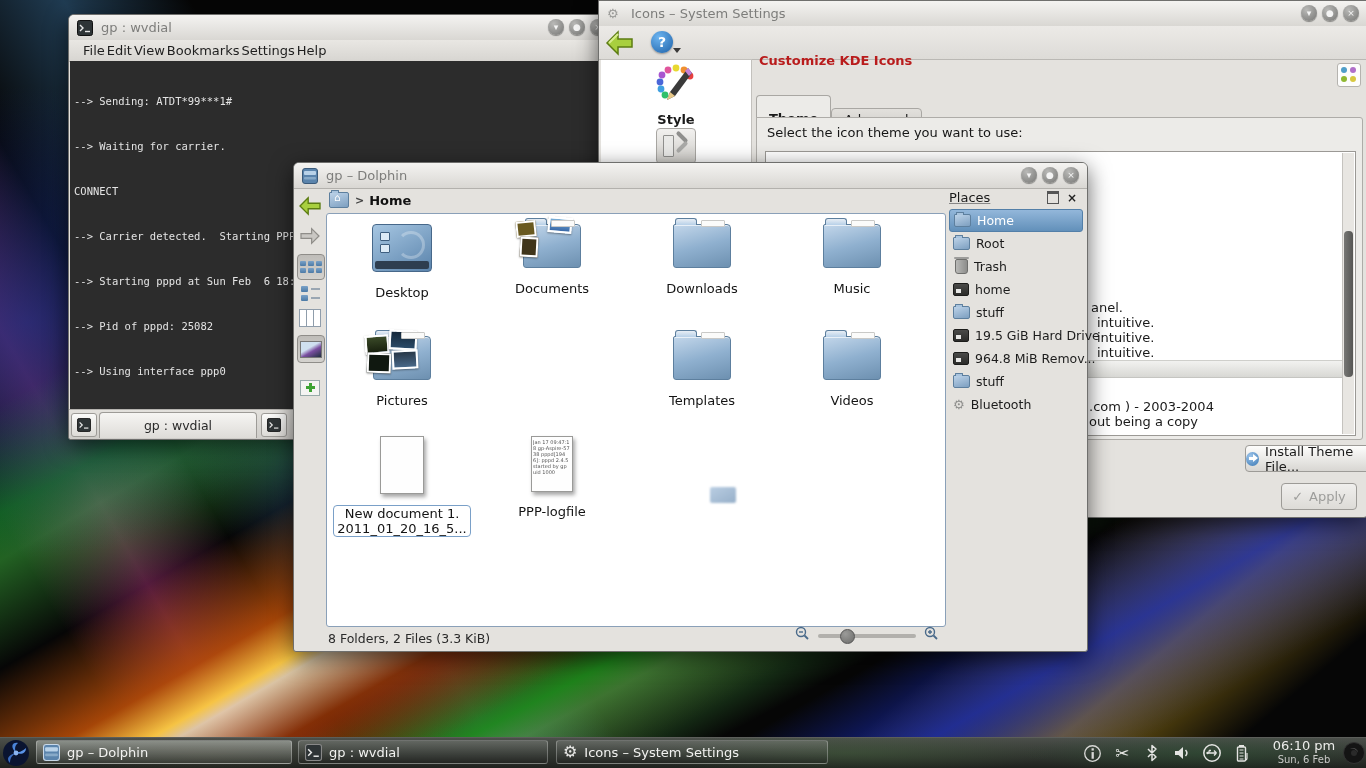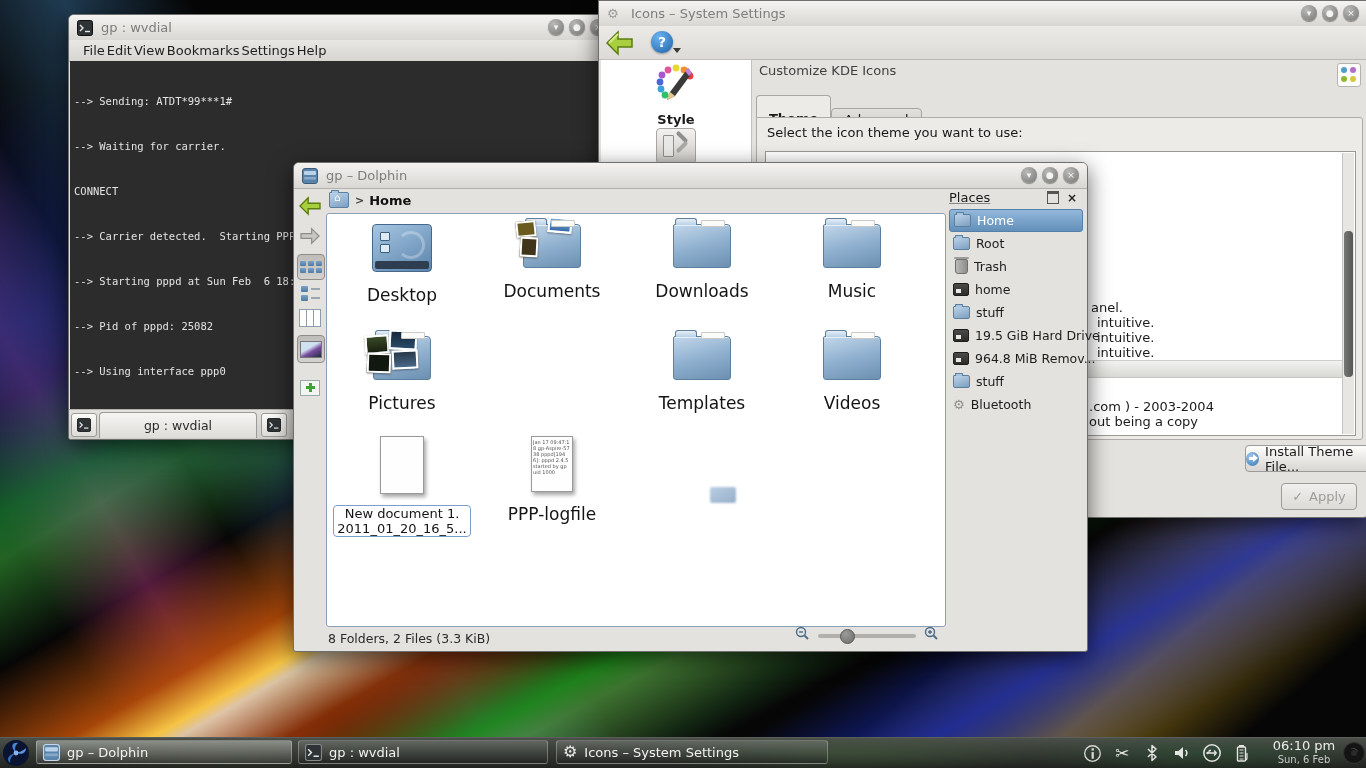--- a/index.html
+++ b/index.html
@@ -51,21 +51,21 @@
     text-align:center;line-height:22px;box-shadow:0 1px 2px rgba(0,0,0,.35);}
   .caret{position:absolute;left:24px;top:18px;width:0;height:0;border-left:4px solid transparent;border-right:4px solid transparent;border-top:5px solid #3a3a3a;}
   .ss-side{position:absolute;left:2px;top:58px;width:150px;height:412px;background:#fff;border:1px solid #c3c1bd;border-left:none;}
   .style-item{position:absolute;left:0;top:2px;width:100%;text-align:center;}
   .style-label{font-size:13px;font-weight:bold;color:#1a1a1a;margin-top:2px;}
   .tools-ic{position:absolute;left:55px;top:68px;width:38px;height:34px;border:1px solid #a8a6a2;border-radius:4px;
     background:linear-gradient(#f2f1ef,#cfcdc9);}
   .tools-ic .wrench{position:absolute;left:18px;top:6px;width:14px;height:4px;background:#8f8f8d;transform:rotate(45deg);border-radius:2px;}
   .tools-ic .wrench2{position:absolute;left:18px;top:16px;width:14px;height:4px;background:#a9a9a7;transform:rotate(-45deg);border-radius:2px;}
   .tools-ic .batt{position:absolute;left:6px;top:6px;width:9px;height:20px;background:#e9e9e7;border:1px solid #8f8f8d;border-radius:1px;}
-  .ss-head{position:absolute;left:160px;top:62px;font-size:13px;font-weight:normal;color:#404040;}
+  .ss-head{position:absolute;left:160px;top:52px;font-size:13px;font-weight:bold;color:#b91c1c;}
   .overview-btn{position:absolute;left:738px;top:62px;width:22px;height:22px;border:1px solid #b5b3af;border-radius:3px;background:#fdfdfc;
     display:grid;grid-template-columns:9px 9px;grid-template-rows:9px 9px;place-content:center;}
   .dot{width:6px;height:6px;border-radius:50%;margin:1px;}
   .tabs{position:absolute;left:157px;top:94px;display:flex;align-items:flex-end;}
   .tab{font-size:13px;color:#1a1a1a;border:1px solid #a9a7a3;padding:3px 12px 4px 12px;border-radius:4px 4px 0 0;background:linear-gradient(#e2e0dc,#ceccc8);}
   .tab.active{background:#ecebe8;border-bottom:1px solid #ecebe8;padding:15px 12px 5px 12px;font-weight:bold;}
   .ss-group{position:absolute;left:157px;top:116px;width:605px;height:321px;border:1px solid #aeaca8;background:#ecebe8;border-radius:0 3px 3px 3px;}
   .ss-prompt{position:absolute;left:10px;top:7px;font-size:13px;color:#161616;}
   .ss-list{position:absolute;left:8px;top:33px;width:589px;height:283px;background:#fff;border:1px solid #9b9995;}
   .frag{position:absolute;font-size:13px;color:#1a1a1a;white-space:nowrap;}
@@ -88,21 +88,21 @@
   .crumb-txt{font-size:13px;font-weight:bold;color:#111;}
   .places-hd{position:absolute;left:655px;top:27px;width:132px;display:flex;align-items:center;font-size:13px;color:#1a1a1a;}
   .ph-float{margin-left:auto;width:10px;height:9px;border:1px solid #555;border-top:3px solid #555;}
   .ph-x{margin-left:8px;margin-right:4px;font-size:12px;font-weight:bold;color:#222;}
   .ltool{position:absolute;left:0;top:25px;bottom:0;width:32px;}
   .toolbtn{position:absolute;left:3px;width:26px;display:flex;align-items:center;justify-content:center;}
   .toolbtn.pressed{background:linear-gradient(#bfbdb9,#d4d2ce);border:1px solid #8f8d89;border-radius:4px;}
   .dview{position:absolute;left:32px;top:50px;width:618px;height:412px;background:#fff;border:1px solid #8aa0b8;border-radius:3px;}
   .fitem{position:absolute;width:140px;text-align:center;}
   .fitem .ic{display:inline-block;position:relative;}
-  .flabel{font-size:17px;color:#141414;margin-top:9px;}
+  .flabel{font-size:13px;color:#141414;margin-top:9px;}
   .folder{width:56px;height:42px;border-radius:2px 4px 3px 3px;position:relative;border:1px solid #5d7f9e;
     background:linear-gradient(165deg,#c2d6ea 0%,#8fb0cf 50%,#6d90b0 100%);box-shadow:inset 0 1px 0 rgba(255,255,255,.65);}
   .folder::before{content:"";position:absolute;top:-7px;left:1px;width:20px;height:6px;border:1px solid #5d7f9e;border-bottom:none;
     border-radius:3px 3px 0 0;background:linear-gradient(#e8eef5,#b7d0e8);}
   .folder::after{content:"";position:absolute;top:-5px;left:27px;width:22px;height:5px;background:#fbfbfa;border:1px solid #c9c9c7;border-radius:1px;}
   .icon-desktop{width:58px;height:46px;border-radius:4px;border:1px solid #47688a;position:relative;
     background:linear-gradient(150deg,#a6c6e2,#5b84ac);}
   .icon-desktop .bar{position:absolute;left:2px;right:2px;bottom:2px;height:8px;background:#2e3e50;border-radius:2px;}
   .icon-desktop .sw{position:absolute;right:6px;top:6px;width:22px;height:22px;border:3px solid rgba(255,255,255,.28);border-radius:50%;border-left-color:transparent;}
   .icon-desktop .sq1,.icon-desktop .sq2{position:absolute;left:7px;width:8px;height:7px;background:#dceaf6;border:1px solid #3f5f80;border-radius:1px;}

